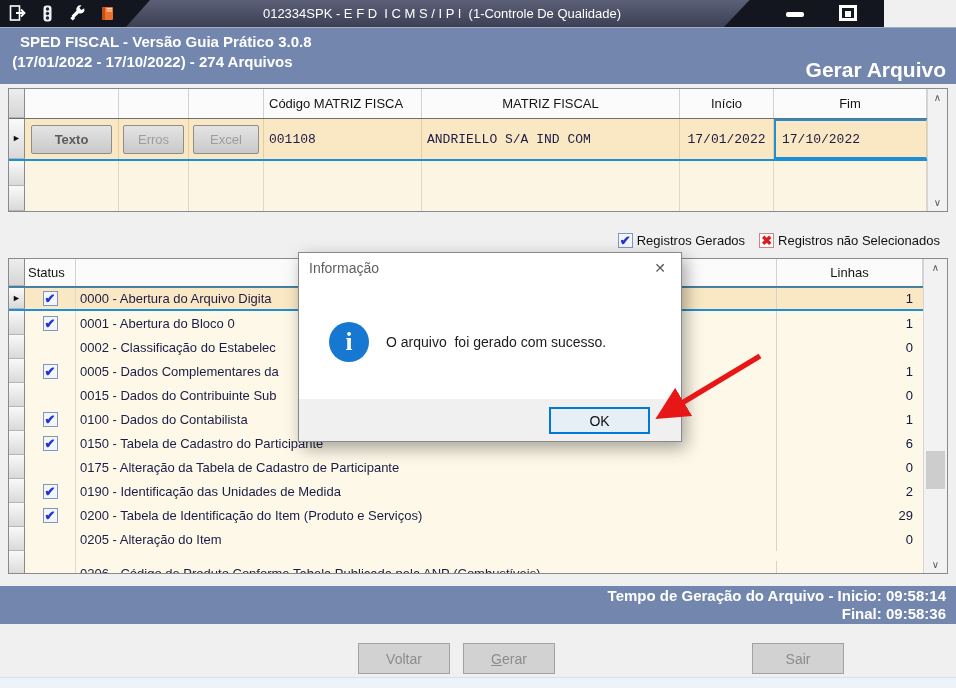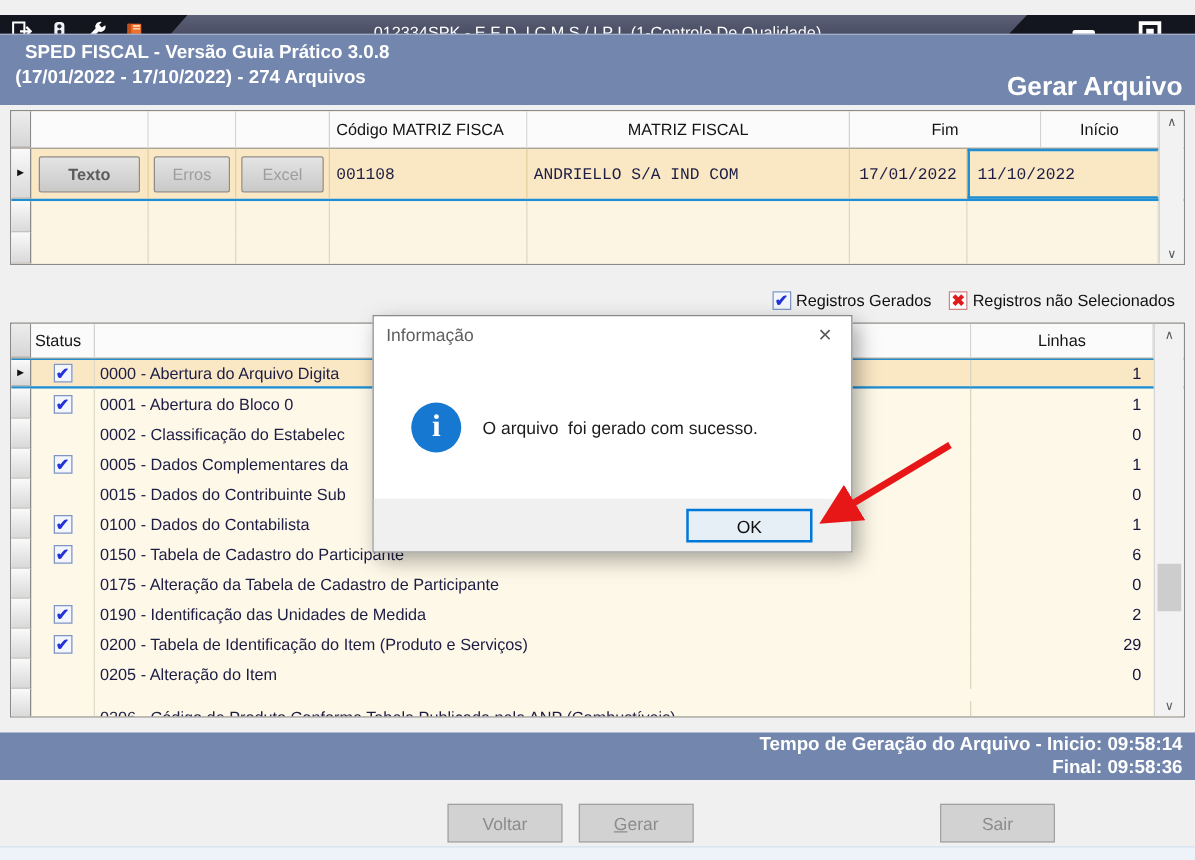--- a/index.html
+++ b/index.html
@@ -1,21 +1,21 @@
 <!DOCTYPE html>
 <html><head>
 <meta charset="utf-8">
 <style>
   *{margin:0;padding:0;box-sizing:border-box;}
   body{font-family:"Liberation Sans",sans-serif;background:#d8d8d8;}
   #screen{position:relative;width:956px;height:688px;background:#f0f0f0;overflow:hidden;}
   .abs{position:absolute;}
 
   
-  #titlebar{left:0;top:0;width:956px;height:27px;background:linear-gradient(#5b6078,#3b4054);margin-top:12px;}
+  #titlebar{left:0;top:0;width:884px;height:27px;background:linear-gradient(#5b6078,#3b4054);}
   #tb-left{position:absolute;left:0;top:0;height:27px;width:150px;background:#14161f;
     clip-path:polygon(0 0,100% 0,84% 100%,0 100%);display:flex;align-items:center;gap:10px;padding-left:7px;}
   #tb-right{position:absolute;right:0;top:0;height:27px;width:160px;background:#14161f;
     clip-path:polygon(16% 0,100% 0,100% 100%,0 100%);}
   #tb-title{position:absolute;left:0;top:0;width:100%;text-align:center;color:#fff;font-size:13px;line-height:27px;white-space:pre;}
   .tbicon{width:20px;height:20px;display:flex;align-items:center;justify-content:center;}
   .win-min{position:absolute;right:80px;top:12px;width:18px;height:5px;background:#fff;border-radius:2px;}
   .win-max{position:absolute;right:27px;top:5px;width:18px;height:16px;border:3px solid #fff;background:#14161f;}
   .win-max::after{content:"";position:absolute;left:3px;top:3px;width:6px;height:6px;background:#fff;}
 
@@ -155,40 +155,40 @@
   </div>
 
   <div id="grid1" class="abs grid">
     <div class="grow g1h">
       <div class="rh" style="background:linear-gradient(#ededed,#d6d6d6);"></div>
       <div class="hcell w1"></div>
       <div class="hcell w2"></div>
       <div class="hcell w3"></div>
       <div class="hcell w4 lcell">Código MATRIZ FISCA</div>
       <div class="hcell w5">MATRIZ FISCAL</div>
+      <div class="hcell w6">Início</div>
       <div class="hcell w7">Fim</div>
-      <div class="hcell w6">Início</div>
     </div>
     <div class="grow g1r1">
       <div class="rh">
           <span class="tri">►</span>
         </div>
       <div class="bcell w1">
           <button class="gbtn en">Texto</button>
         </div>
       <div class="bcell w2">
           <button class="gbtn">Erros</button>
         </div>
       <div class="bcell w3">
           <button class="gbtn">Excel</button>
         </div>
       <div class="dcell w4 lcell">001108</div>
       <div class="dcell w5 lcell">ANDRIELLO S/A IND COM</div>
       <div class="dcell w6 ccell">17/01/2022</div>
-      <div class="dcell w7 fimcell">11/10/2022</div>
+      <div class="dcell w7 fimcell">17/10/2022</div>
     </div>
     <div class="grow g1e">
         <div class="rh"></div>
         <div class="dcell w1"></div>
         <div class="dcell w2"></div>
         <div class="dcell w3"></div>
         <div class="dcell w4"></div>
         <div class="dcell w5"></div>
         <div class="dcell w6"></div>
         <div class="dcell w7"></div>

